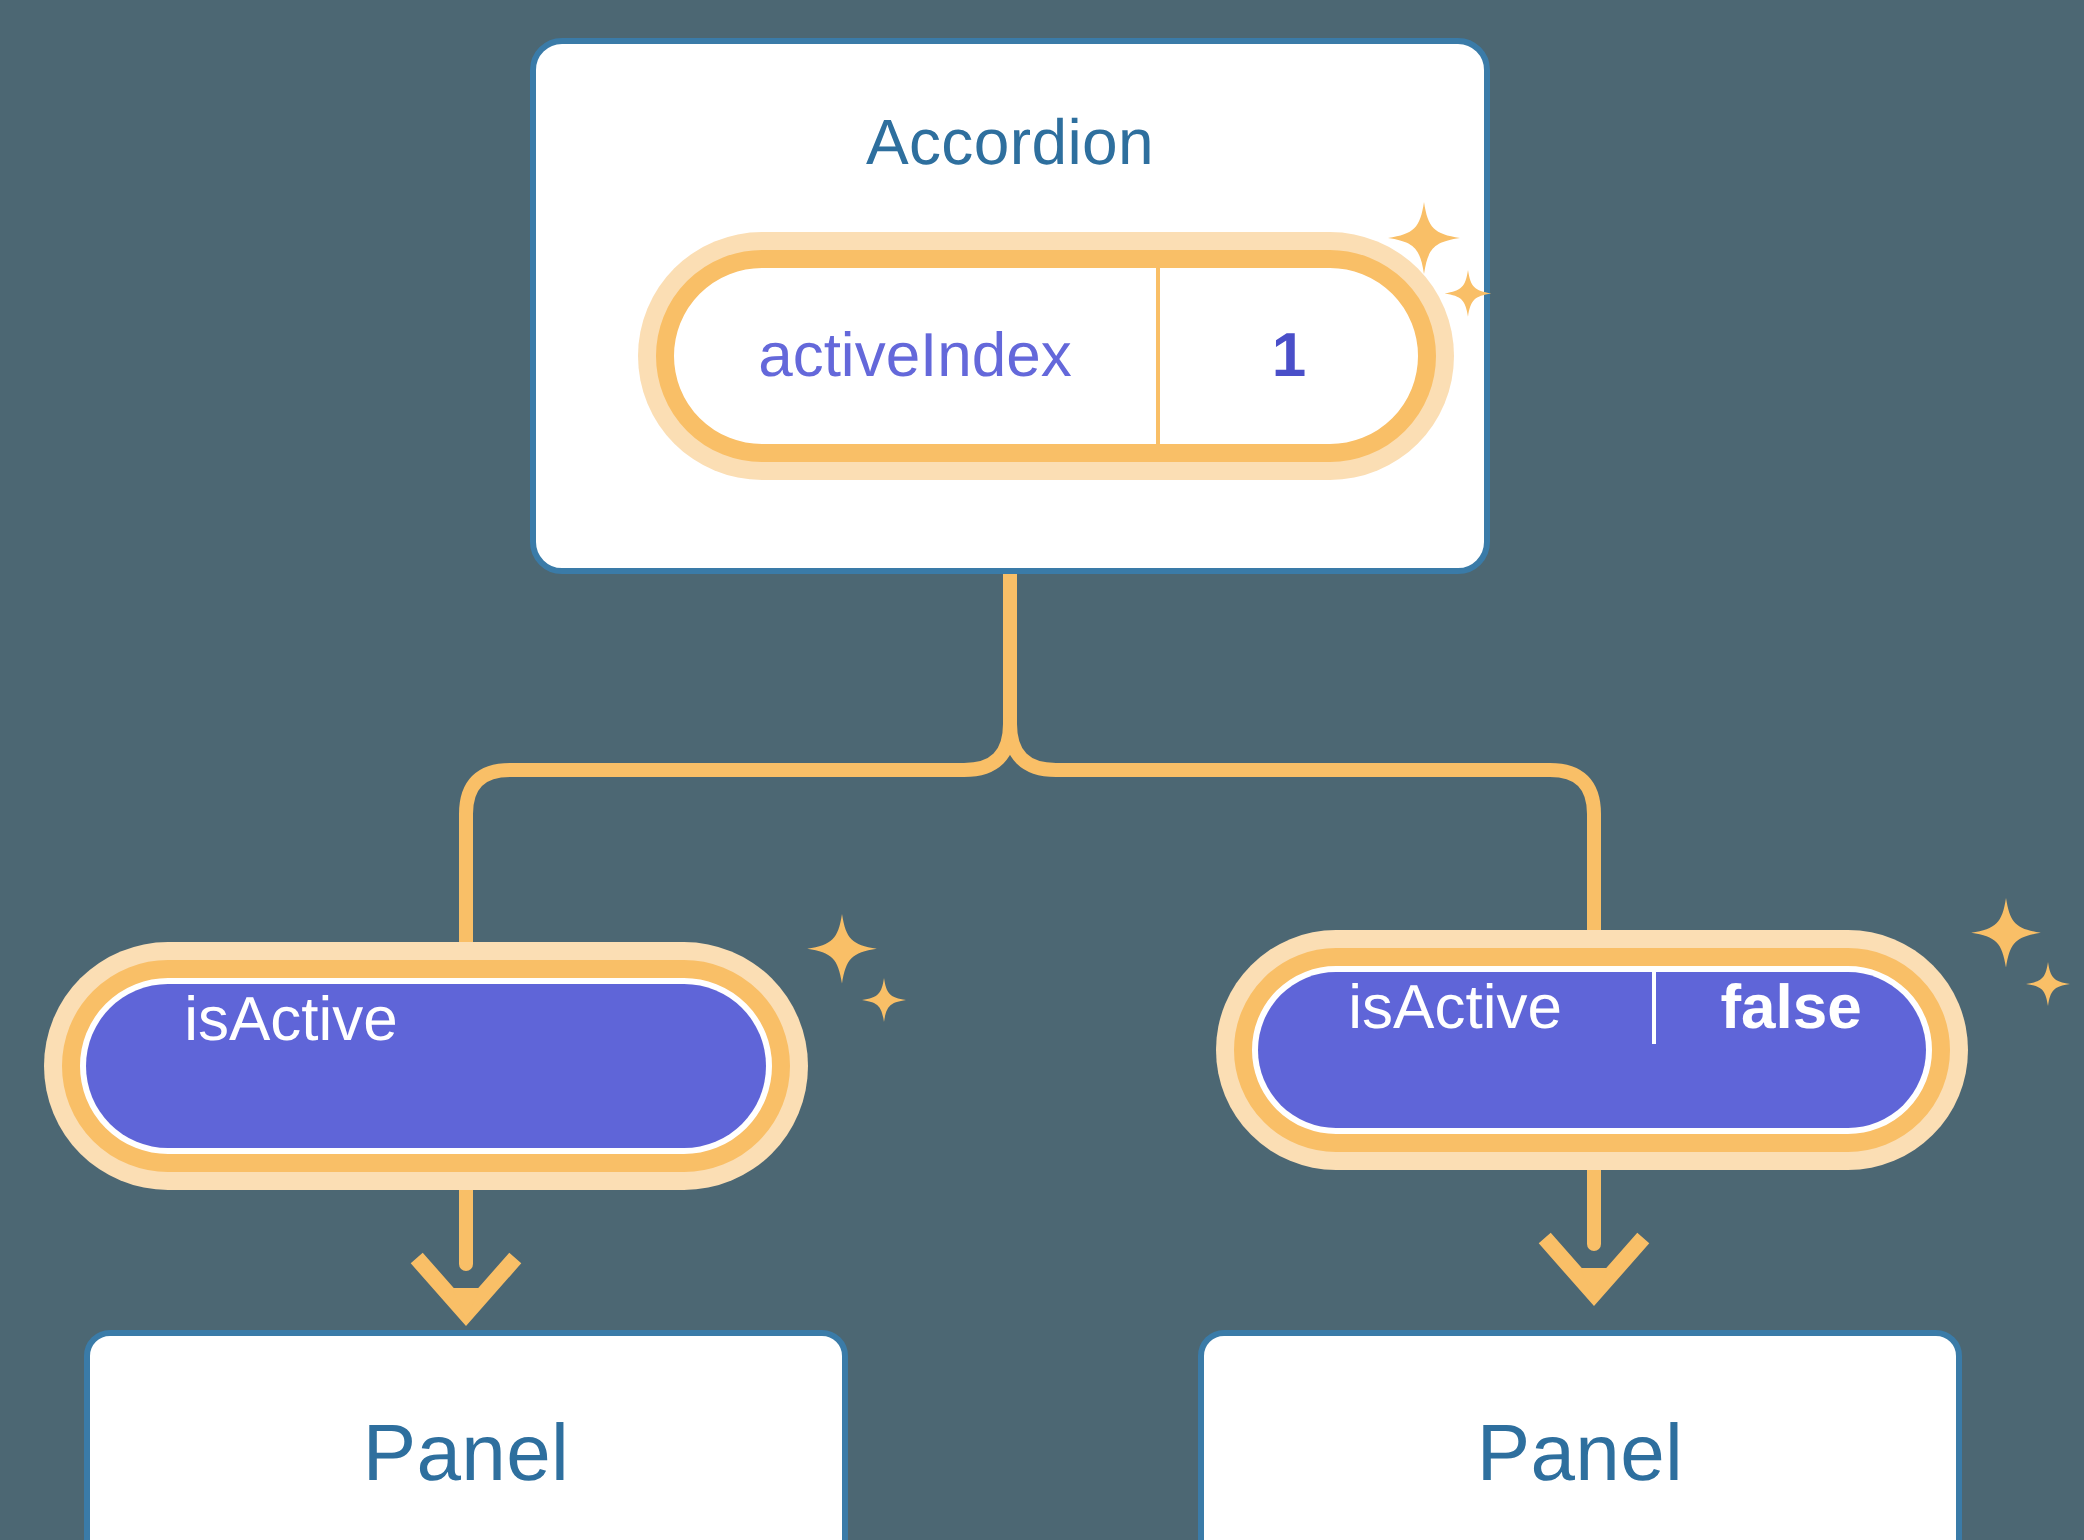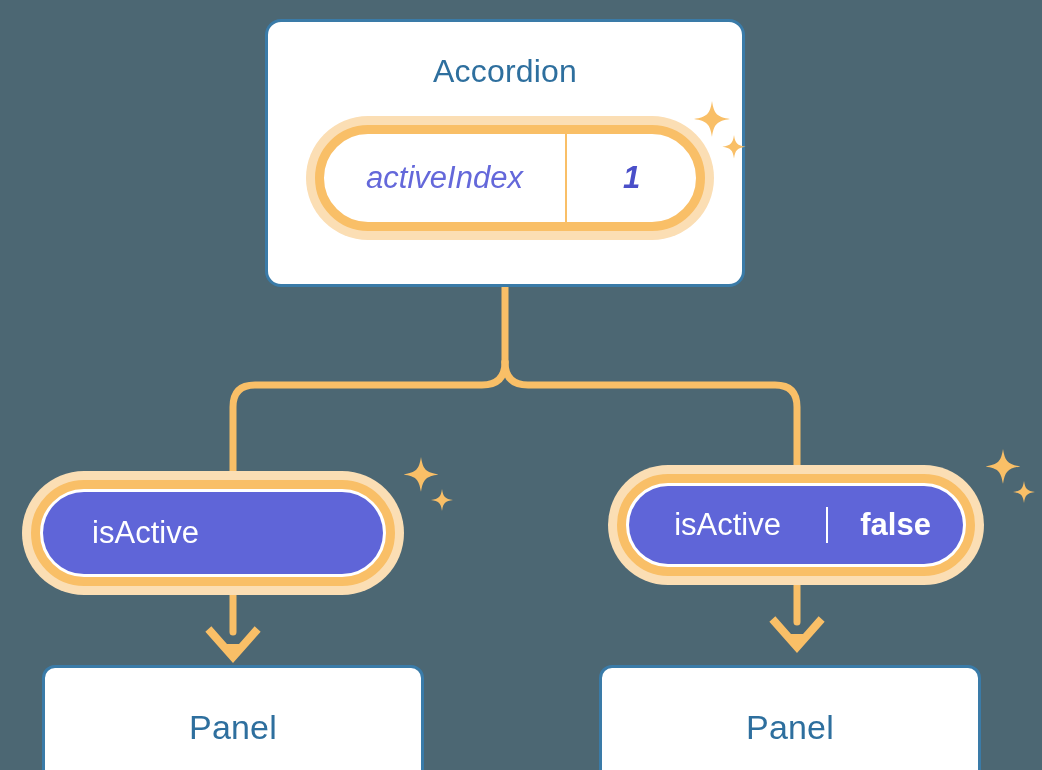--- a/index.html
+++ b/index.html
@@ -67,21 +67,21 @@
     top: 648px;
     width: 382px;
     height: 124px;
     border-radius: 13px;
     display: flex;
     align-items: center;
     justify-content: center;
   }
   #panel-left  { left: 42px; }
   #panel-right { left: 599px; }
-  .panel-card .comp-title { font-size: 34px; }
+  .panel-card .comp-title { font-size: 40px; }
 
   
   .pill-wrap {
     position: absolute;
     z-index: 4;
   }
   .pill {
     position: relative;
     display: flex;
     align-items: stretch;
@@ -95,21 +95,21 @@
     display: flex;
     align-items: center;
     justify-content: center;
     box-sizing: border-box;
     white-space: nowrap;
   }
   .pill-key   { font-weight: 400; }
   .pill-value { font-weight: 700; }
 
   
-  #pill-root-wrap { left: 315px; top: 108px; font-style: italic; }
+  #pill-root-wrap { left: 328px; top: 108px; }
   #pill-root {
     width: 390px;
     height: 106px;
     background: #ffffff;
     border-radius: 999px;
   }
   #pill-root .pill-seg { font-size: 31px; }
   #pill-root .pill-key {
     color: #6468da;
     width: 241px;
@@ -123,21 +123,21 @@
   }
 
   
   .pill-leaf {
     background: #ffffff;            
     padding: 3px;
     border-radius: 999px;
   }
   .pill-leaf .pill-inner {
     display: flex;
-    align-items: center;
+    align-items: flex-start;
     background: #5f65d8;
     border-radius: 999px;
     overflow: hidden;
   }
   .pill-leaf .pill-seg {
     font-size: 31px;
     color: #ffffff;
   }
   .pill-leaf .pill-value { border-left: 2px solid #ffffff; }
 

